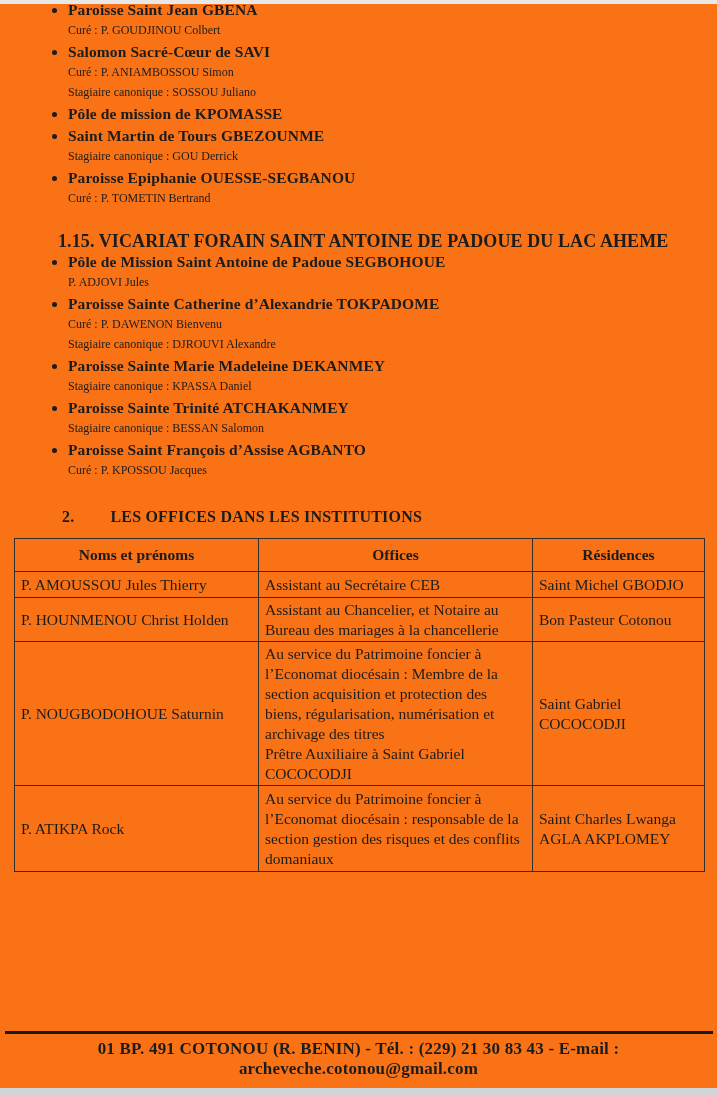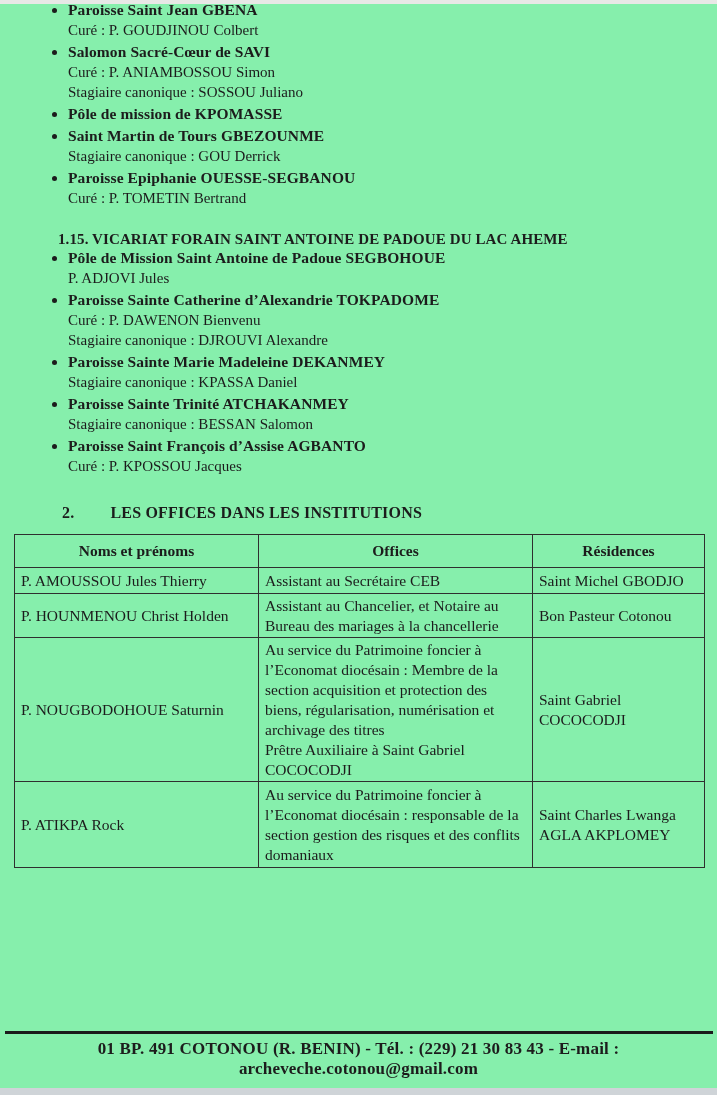--- a/index.html
+++ b/index.html
@@ -2,34 +2,34 @@
 <html><head>
 <meta charset="utf-8">
 <style>
   html,body{margin:0;padding:0;}
   body{
     width:717px;height:1095px;overflow:hidden;
     background:#ffffff;
     font-family:"Liberation Serif","DejaVu Serif",serif;
     color:#1c1c1c;
   }
-  .page{position:relative;width:717px;height:1095px;background:#86efac;}
+  .page{position:relative;width:717px;height:1095px;background:#f97316;}
   .strip-top{position:absolute;top:0;left:0;width:100%;height:4px;background:#e8e8e6;}
   .strip-bottom{position:absolute;bottom:0;left:0;width:100%;height:7px;background:#cfd4d8;}
   .content{position:absolute;top:0;left:0;width:100%;}
 
   ul.plist{list-style:disc;margin:0;padding:0 0 0 68px;}
   ul.plist li{margin:0 0 2px 0;padding-left:0;}
   .ptitle{font-weight:bold;font-size:15.5px;line-height:20px;letter-spacing:0.1px;}
-  .pline{font-size:15px;line-height:20px;}
+  .pline{font-size:12px;line-height:20px;}
 
   .list1{margin-top:50px;}
   .list2{margin-top:22px;}
 
-  .h115{margin:23px 0 0 58px;font-size:15px;font-weight:bold;letter-spacing:0.1px;}
+  .h115{margin:23px 0 0 58px;font-size:18px;font-weight:bold;letter-spacing:0.1px;}
   .h2row{margin:28px 0 0 62px;display:flex;gap:36px;font-size:16px;font-weight:bold;letter-spacing:0.2px;}
 
   table.offices{
     margin:12px 0 0 14px;border-collapse:collapse;width:690px;table-layout:fixed;padding-left:40px;
   }
   table.offices th,table.offices td{
     border:1.6px solid #2f2f2f;font-size:15.5px;line-height:20px;
     padding:1px 6px;vertical-align:middle;overflow:hidden;
   }
   table.offices th{font-weight:bold;text-align:center;height:30px;}

